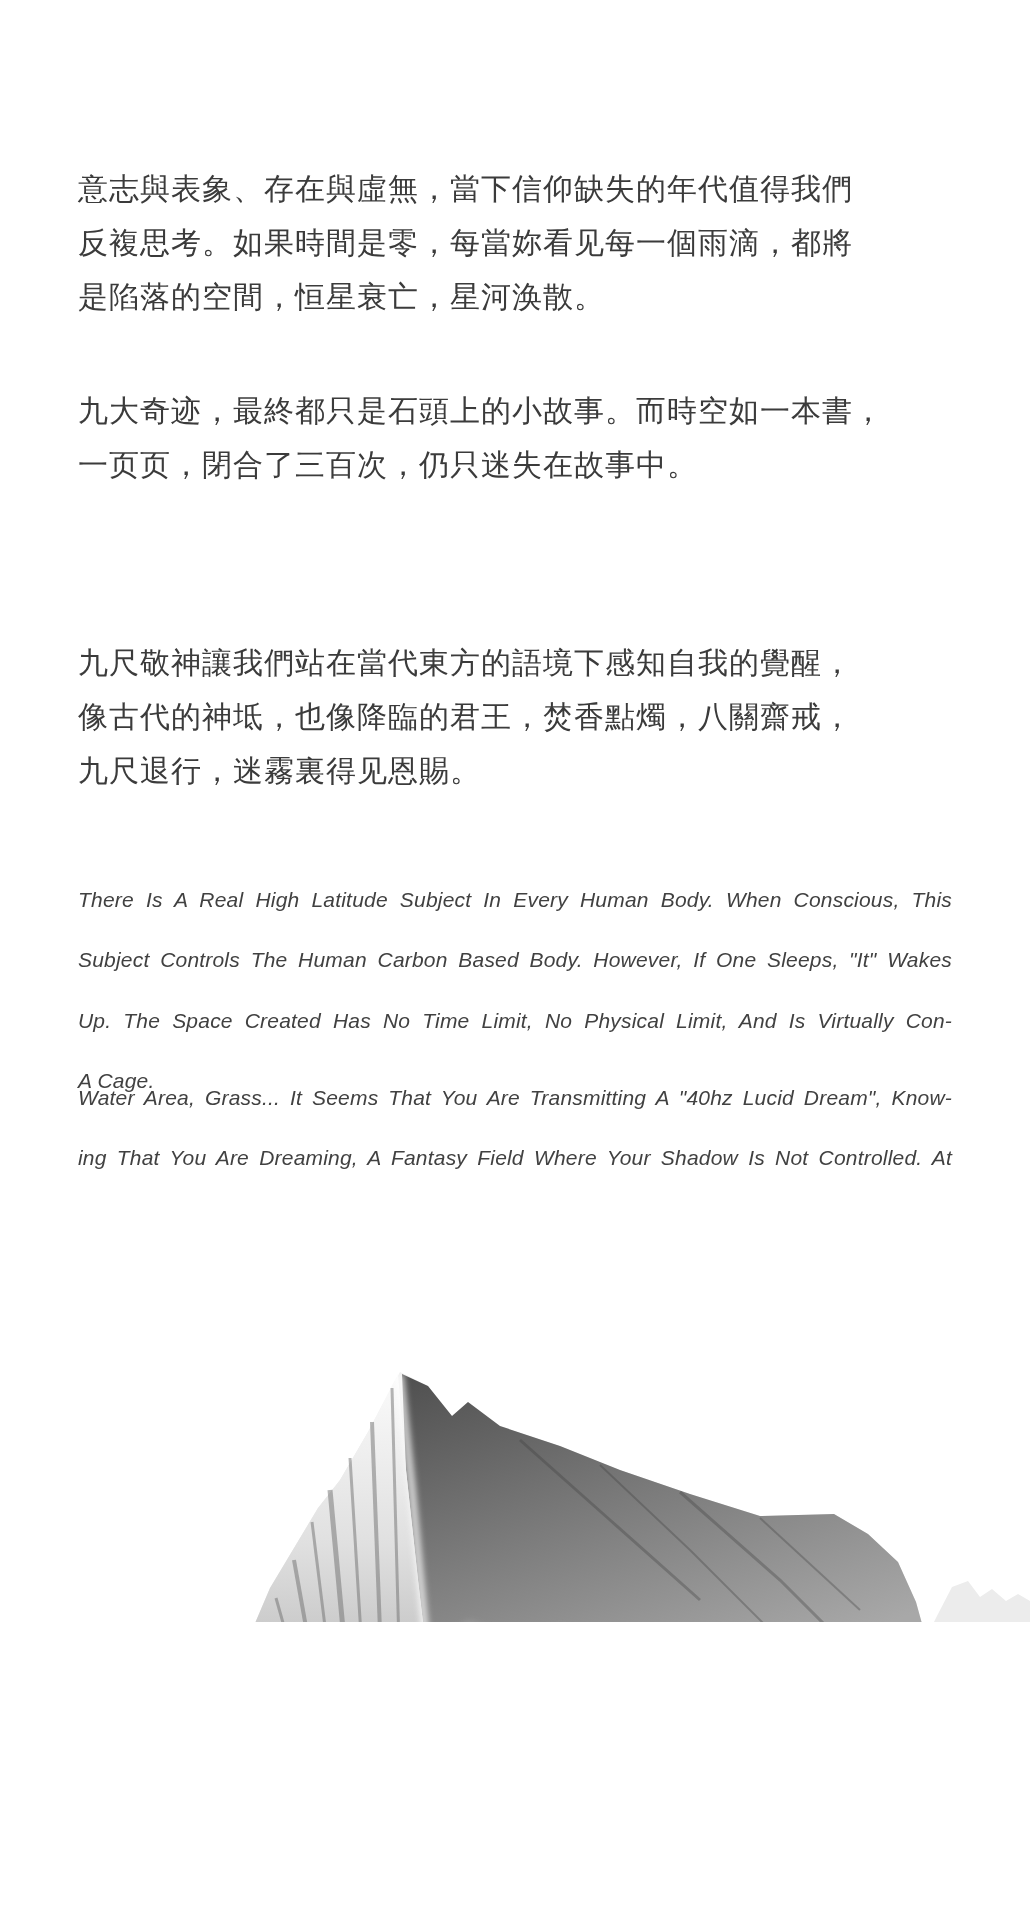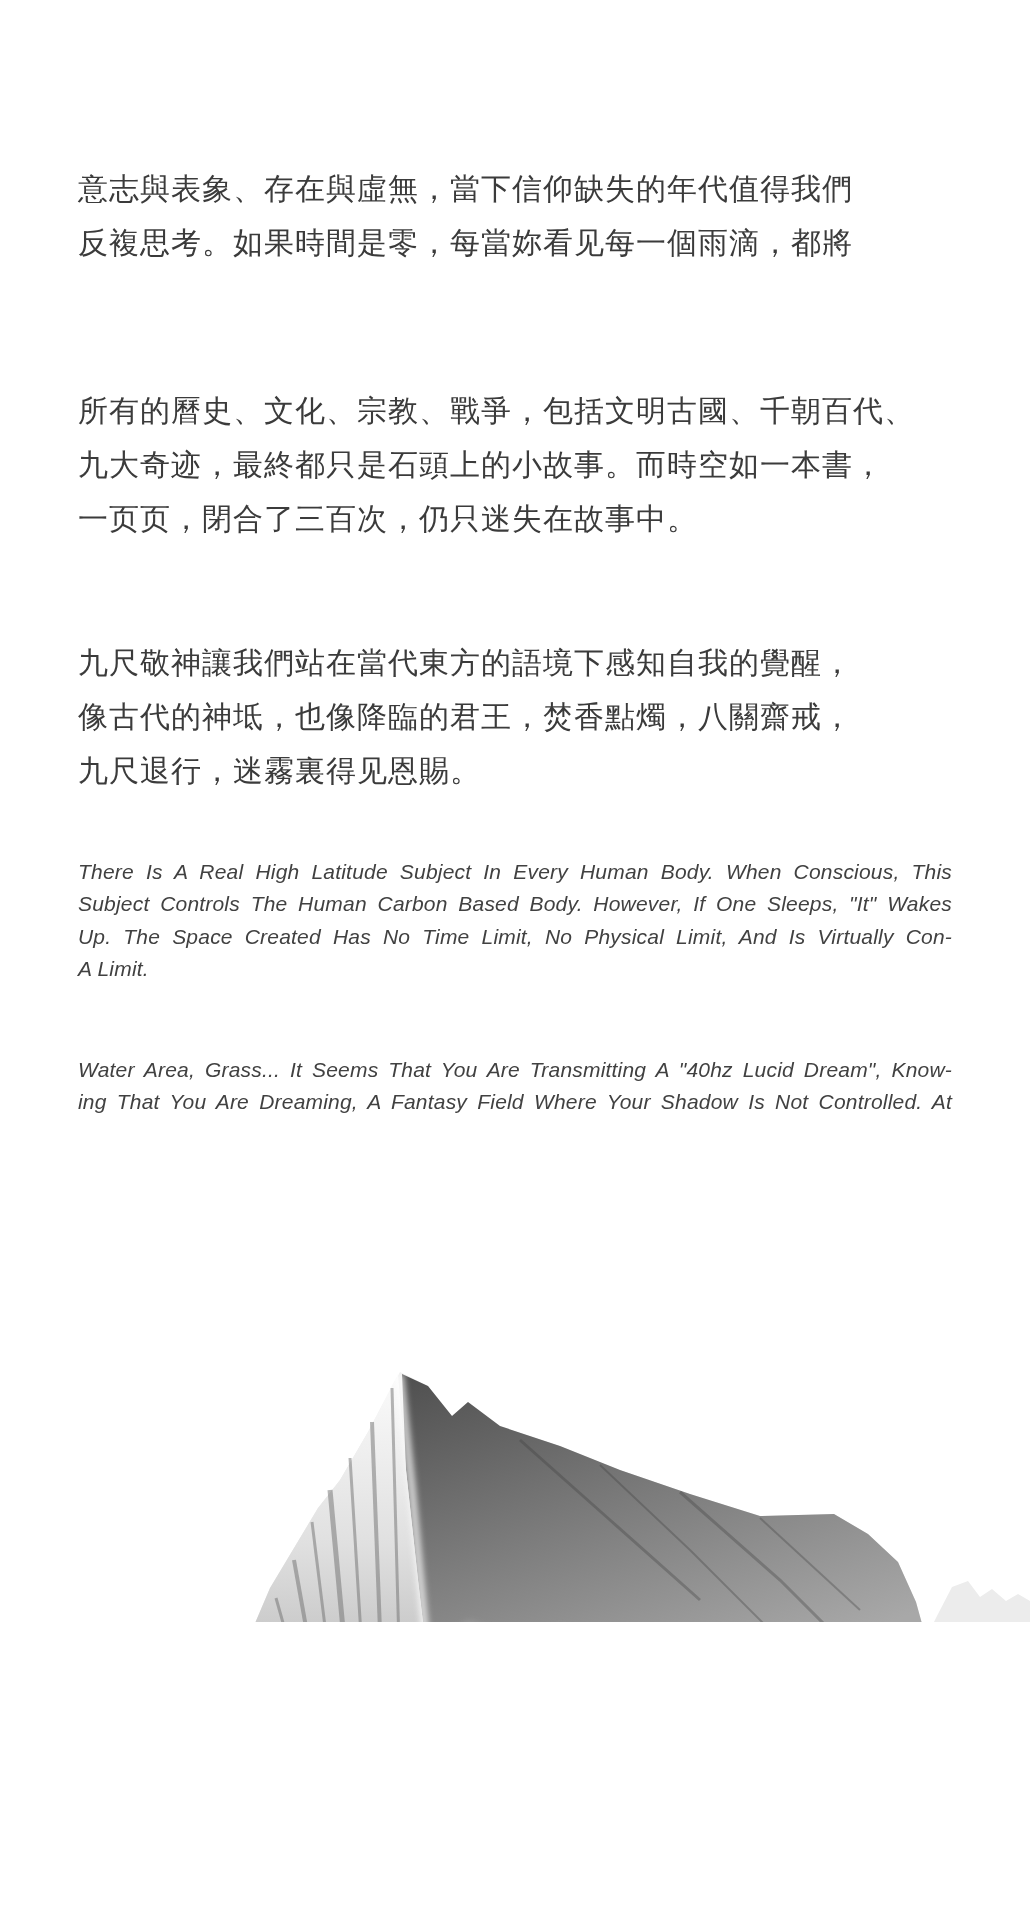--- a/index.html
+++ b/index.html
@@ -28,20 +28,21 @@
     width:874px;
     color:#414141;
     font-size:21px;
     line-height:32.4px;
     font-style:italic;
     letter-spacing:0.2px;
   }
   .en-line{
     text-align:justify;
     text-align-last:justify;
+    margin-top:28px;
     -moz-text-align-last:justify;
   }
   .en-line.last{
     text-align:left;
     text-align-last:left;
     -moz-text-align-last:left;
   }
   .hero-figure{
     position:absolute;
     left:0;
@@ -52,39 +53,39 @@
   .hero-figure svg{display:block;}
 </style>
 </head>
 <body>
 
 <div class="page">
 
   <div class="cn-para" style="top:162px">
     <div class="cn-line">意志與表象、存在與虛無，當下信仰缺失的年代值得我們</div>
     <div class="cn-line">反複思考。如果時間是零，每當妳看见每一個雨滴，都將</div>
+    <div class="cn-line">是陷落的空間，恒星衰亡，星河涣散。</div>
   </div>
 
   <div class="cn-para" style="top:384px">
-    <div class="cn-line">所有的曆史、文化、宗教、戰爭，包括文明古國、千朝百代、</div>
     <div class="cn-line">九大奇迹，最終都只是石頭上的小故事。而時空如一本書，</div>
     <div class="cn-line">一页页，閉合了三百次，仍只迷失在故事中。</div>
   </div>
 
   <div class="cn-para" style="top:636px">
     <div class="cn-line">九尺敬神讓我們站在當代東方的語境下感知自我的覺醒，</div>
     <div class="cn-line">像古代的神坻，也像降臨的君王，焚香點燭，八關齋戒，</div>
     <div class="cn-line">九尺退行，迷霧裏得见恩賜。</div>
   </div>
 
   <div class="en-para" style="top:856px">
     <div class="en-line">There Is A Real High Latitude Subject In Every Human Body. When Conscious, This</div>
     <div class="en-line">Subject Controls The Human Carbon Based Body. However, If One Sleeps, "It" Wakes</div>
     <div class="en-line">Up. The Space Created Has No Time Limit, No Physical Limit, And Is Virtually Con-</div>
-    <div class="en-line last">A Limit.</div>
+    <div class="en-line last">A Cage.</div>
   </div>
 
   <div class="en-para" style="top:1054px">
     <div class="en-line">Water Area, Grass... It Seems That You Are Transmitting A "40hz Lucid Dream", Know-</div>
     <div class="en-line">ing That You Are Dreaming, A Fantasy Field Where Your Shadow Is Not Controlled. At</div>
   </div>
 
   <div class="hero-figure">
     <svg viewBox="0 0 1030 579" width="1030" height="579" xmlns="http://www.w3.org/2000/svg">
       <defs>

